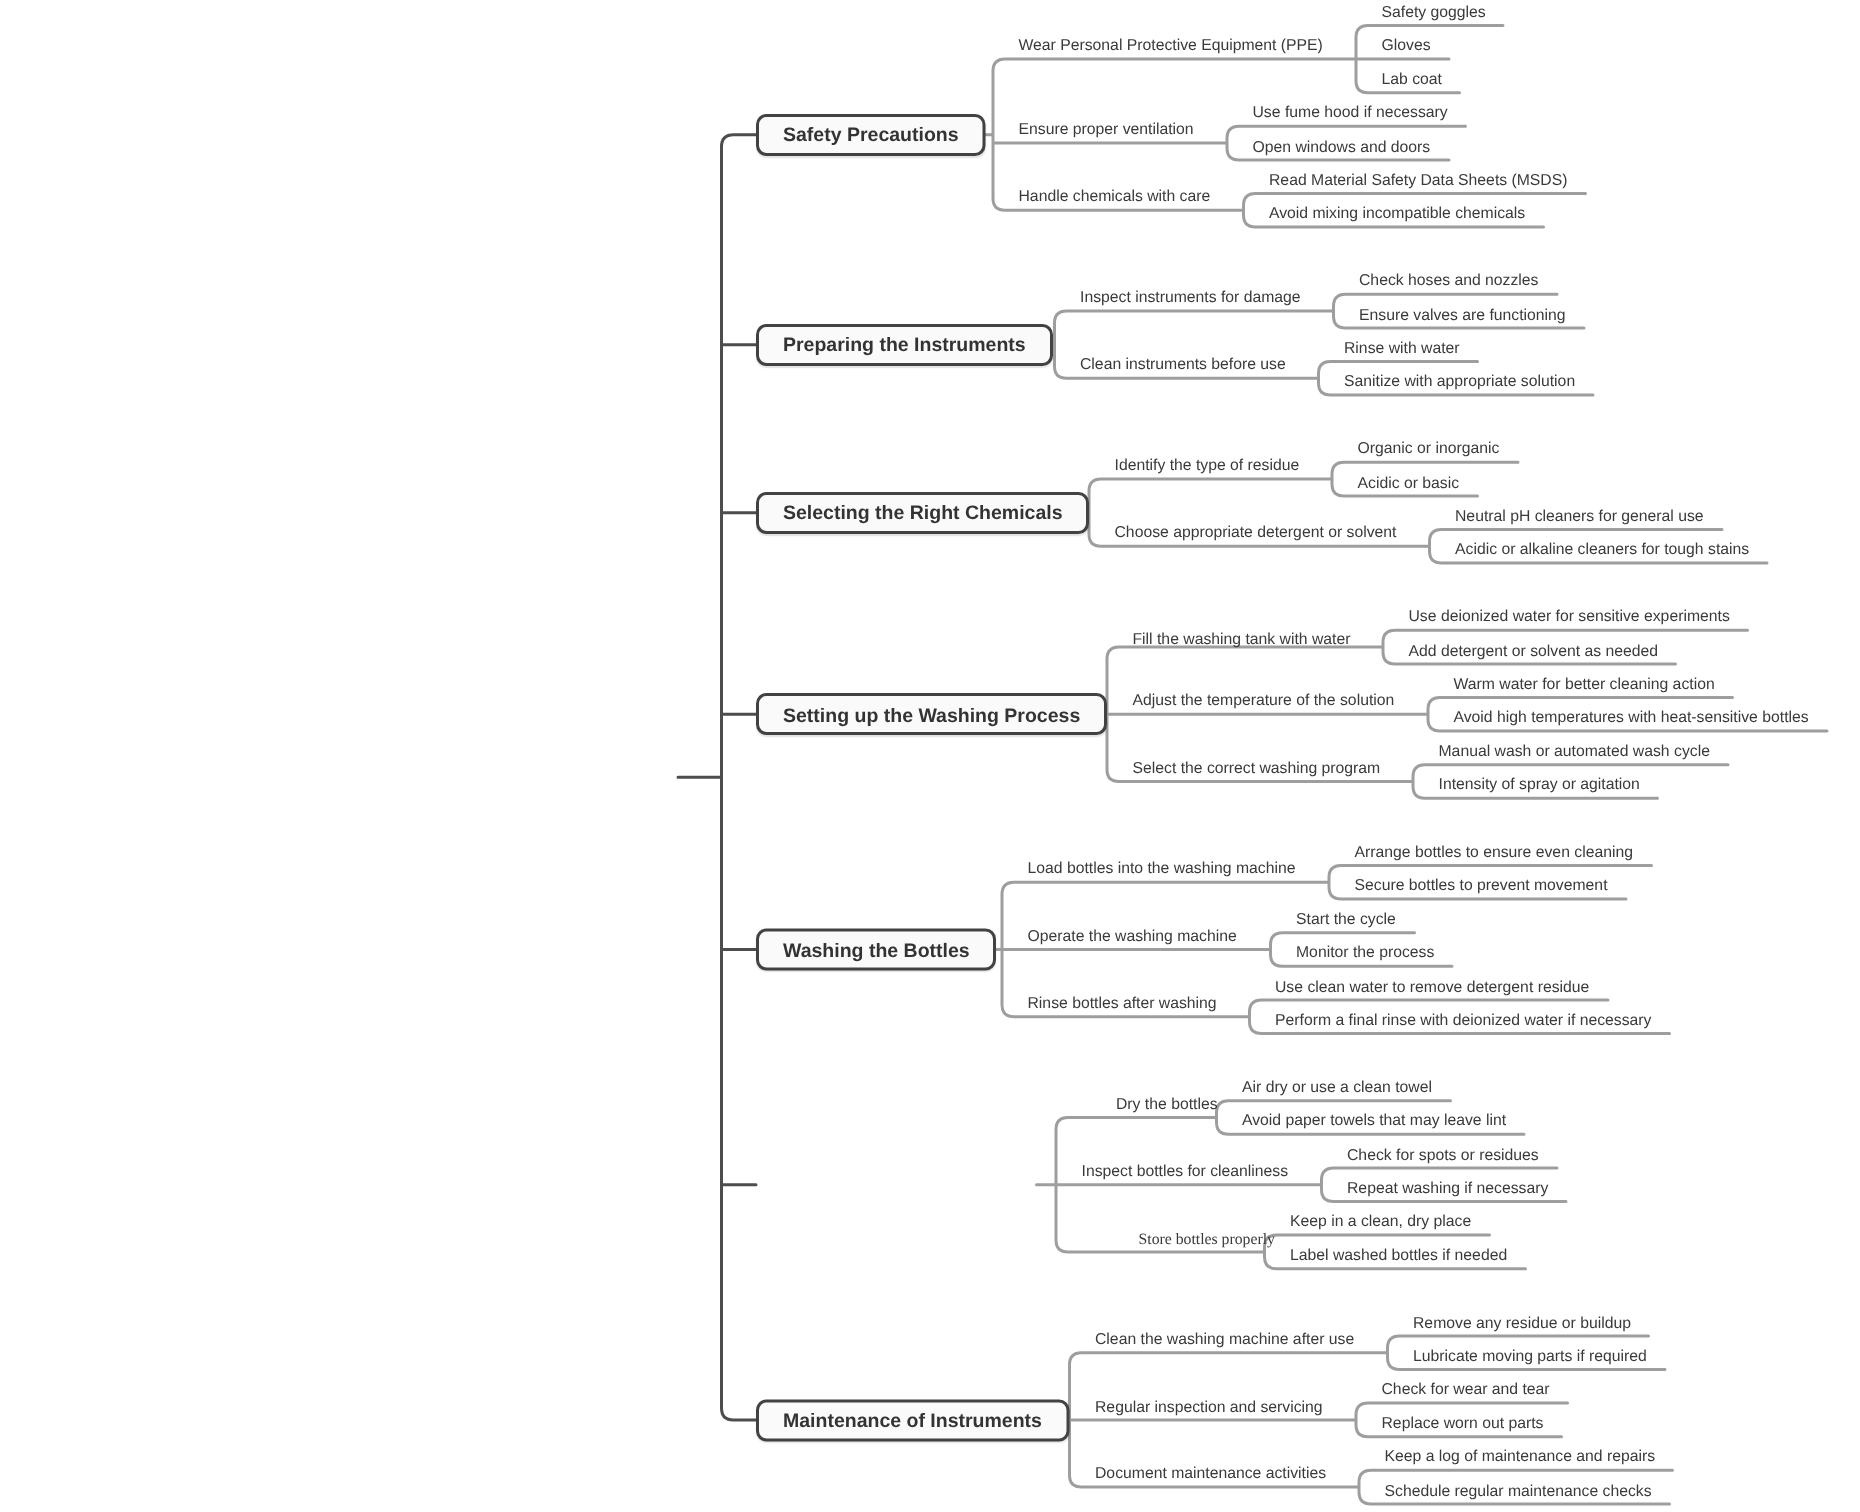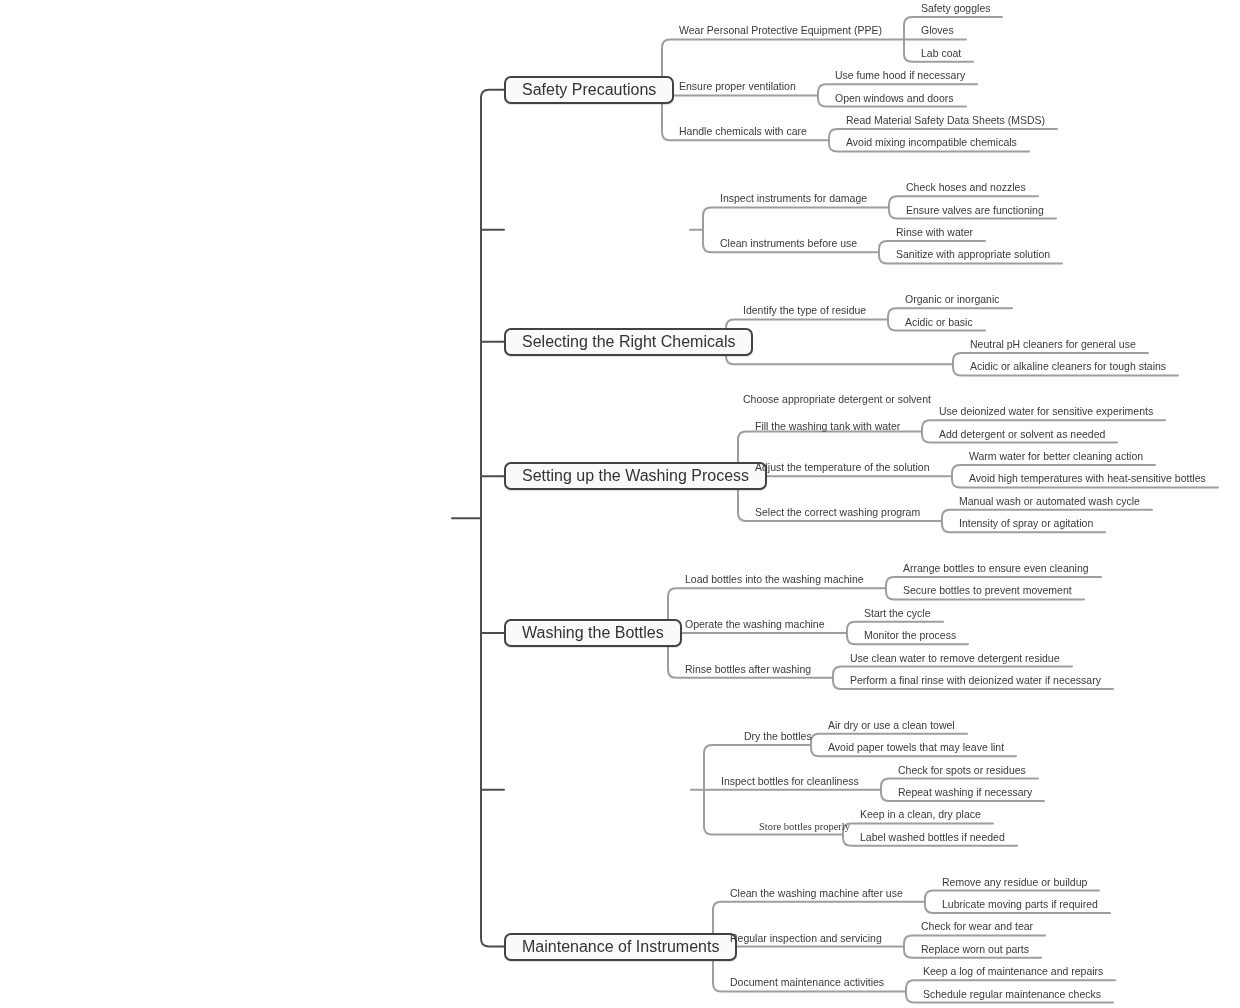--- a/index.html
+++ b/index.html
@@ -22,26 +22,27 @@
     padding:0 14px;
     cursor:pointer;
   }
   .branch-box{
     position:absolute;
     box-sizing:border-box;
     height:28px;
     display:flex;align-items:center;
     border-radius:7px;
     border:2px solid;
-    font-size:16px;
+    font-size:13px;
     padding:0 16px;
     white-space:nowrap;
     background:#fafafa;
     box-shadow:0 1px 1px rgba(0,0,0,0.12);
     cursor:pointer;
+    font-weight:bold;
   }
   .node-label{
     position:absolute;
     font-size:10.5px;
     line-height:13px;
     height:13px;
     white-space:nowrap;
     cursor:pointer;
   }
 </style>
@@ -58,31 +59,32 @@
     <div class="node-label" style="color: rgb(58, 58, 58); left: 679px; top: 24.4px;">Wear Personal Protective Equipment (PPE)</div>
     <div class="node-label" style="color: rgb(58, 58, 58); left: 921px; top: 2px;">Safety goggles</div>
     <div class="node-label" style="color: rgb(58, 58, 58); left: 921px; top: 24.4px;">Gloves</div>
     <div class="node-label" style="color: rgb(58, 58, 58); left: 921px; top: 46.8px;">Lab coat</div>
     <div class="node-label" style="color: rgb(58, 58, 58); left: 679px; top: 80.4px;">Ensure proper ventilation</div>
     <div class="node-label" style="color: rgb(58, 58, 58); left: 835px; top: 69.2px;">Use fume hood if necessary</div>
     <div class="node-label" style="color: rgb(58, 58, 58); left: 835px; top: 91.6px;">Open windows and doors</div>
     <div class="node-label" style="color: rgb(58, 58, 58); left: 679px; top: 125.2px;">Handle chemicals with care</div>
     <div class="node-label" style="color: rgb(58, 58, 58); left: 846px; top: 114px;">Read Material Safety Data Sheets (MSDS)</div>
     <div class="node-label" style="color: rgb(58, 58, 58); left: 846px; top: 136.4px;">Avoid mixing incompatible chemicals</div>
+    <div class="branch-box" style="background: rgb(250, 250, 250); border-color: rgb(66, 66, 66); color: rgb(51, 51, 51); left: 504px; top: 215.8px;">Preparing the Instruments</div>
     <div class="node-label" style="color: rgb(58, 58, 58); left: 720px; top: 192.4px;">Inspect instruments for damage</div>
     <div class="node-label" style="color: rgb(58, 58, 58); left: 906px; top: 181.2px;">Check hoses and nozzles</div>
     <div class="node-label" style="color: rgb(58, 58, 58); left: 906px; top: 203.6px;">Ensure valves are functioning</div>
     <div class="node-label" style="color: rgb(58, 58, 58); left: 720px; top: 237.2px;">Clean instruments before use</div>
     <div class="node-label" style="color: rgb(58, 58, 58); left: 896px; top: 226px;">Rinse with water</div>
     <div class="node-label" style="color: rgb(58, 58, 58); left: 896px; top: 248.4px;">Sanitize with appropriate solution</div>
     <div class="branch-box" style="background: rgb(250, 250, 250); border-color: rgb(66, 66, 66); color: rgb(51, 51, 51); left: 504px; top: 327.8px;">Selecting the Right Chemicals</div>
     <div class="node-label" style="color: rgb(58, 58, 58); left: 743px; top: 304.4px;">Identify the type of residue</div>
     <div class="node-label" style="color: rgb(58, 58, 58); left: 905px; top: 293.2px;">Organic or inorganic</div>
     <div class="node-label" style="color: rgb(58, 58, 58); left: 905px; top: 315.6px;">Acidic or basic</div>
-    <div class="node-label" style="color: rgb(58, 58, 58); left: 743px; top: 349.2px; margin-top: 44px;">Choose appropriate detergent or solvent</div>
+    <div class="node-label" style="color: rgb(58, 58, 58); left: 743px; top: 349.2px;">Choose appropriate detergent or solvent</div>
     <div class="node-label" style="color: rgb(58, 58, 58); left: 970px; top: 338px;">Neutral pH cleaners for general use</div>
     <div class="node-label" style="color: rgb(58, 58, 58); left: 970px; top: 360.4px;">Acidic or alkaline cleaners for tough stains</div>
     <div class="branch-box" style="background: rgb(250, 250, 250); border-color: rgb(66, 66, 66); color: rgb(51, 51, 51); left: 504px; top: 462.2px;">Setting up the Washing Process</div>
     <div class="node-label" style="color: rgb(58, 58, 58); left: 755px; top: 420px;">Fill the washing tank with water</div>
     <div class="node-label" style="color: rgb(58, 58, 58); left: 939px; top: 405.2px;">Use deionized water for sensitive experiments</div>
     <div class="node-label" style="color: rgb(58, 58, 58); left: 939px; top: 427.6px;">Add detergent or solvent as needed</div>
     <div class="node-label" style="color: rgb(58, 58, 58); left: 755px; top: 461.2px;">Adjust the temperature of the solution</div>
     <div class="node-label" style="color: rgb(58, 58, 58); left: 969px; top: 450px;">Warm water for better cleaning action</div>
     <div class="node-label" style="color: rgb(58, 58, 58); left: 969px; top: 472.4px;">Avoid high temperatures with heat-sensitive bottles</div>
     <div class="node-label" style="color: rgb(58, 58, 58); left: 755px; top: 506px;">Select the correct washing program</div>

